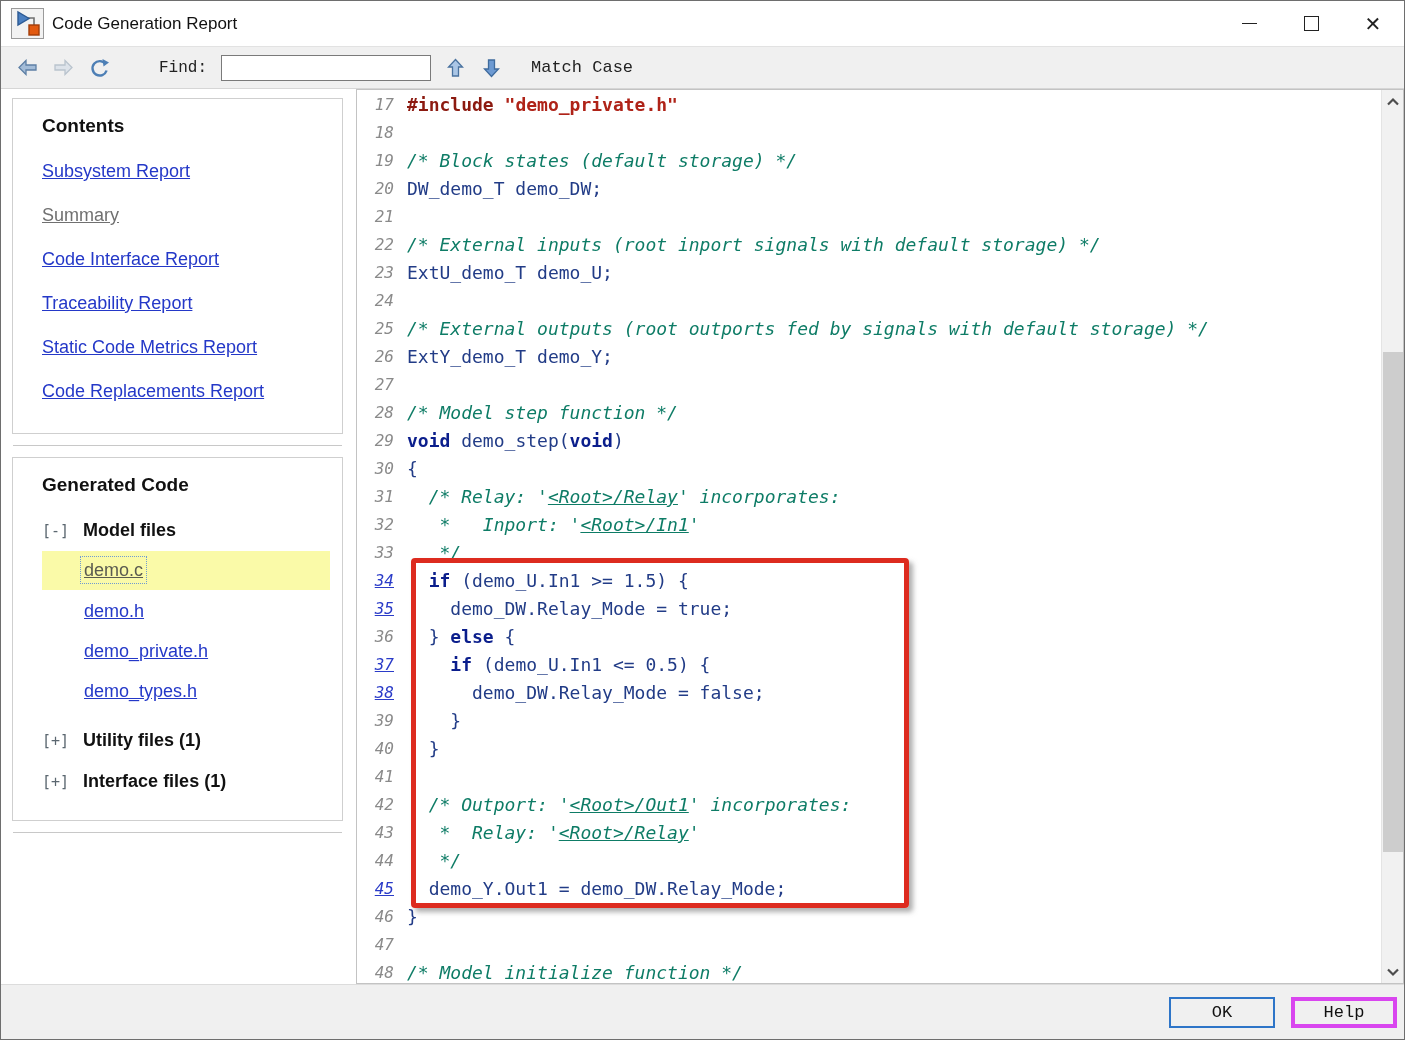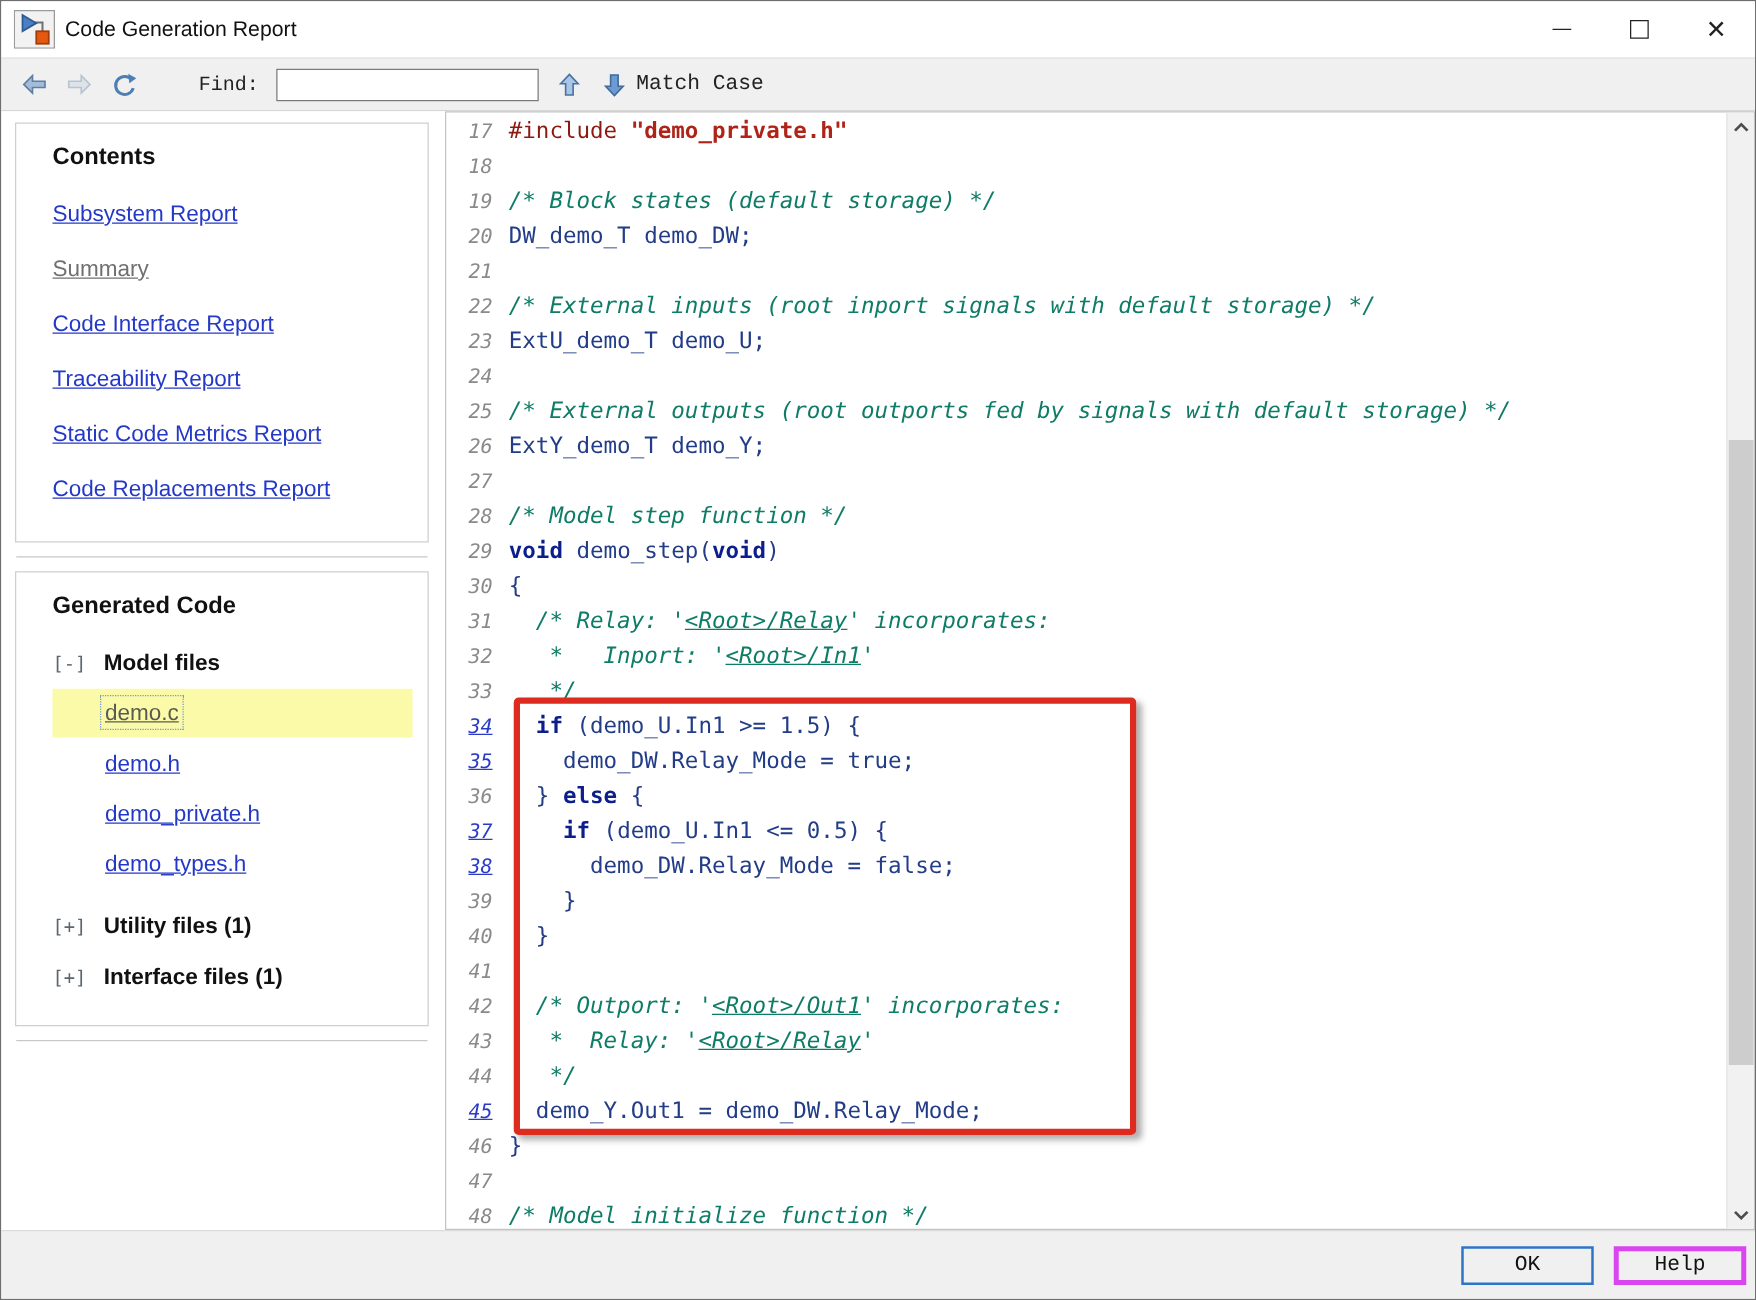--- a/index.html
+++ b/index.html
@@ -24,21 +24,21 @@
   .glyph-max{ width:15px; height:15px; border:1.6px solid #222; }
   .glyph-close{ font-size:20px; font-weight:300; line-height:1; }
   
   .toolbar{ height:43px; background:#f0f0f0; border-top:1px solid #e2e2e2; border-bottom:1px solid #d6d6d6;
     display:flex; align-items:center; flex:none; font-family:"Liberation Mono", monospace; }
   .tb-btn{ width:36px; height:34px; display:flex; align-items:center; justify-content:center; flex:none; }
   .tb-btn:first-child{ margin-left:8px; }
   .find-label{ margin-left:42px; font-size:16px; color:#222; }
   .find-input{ margin-left:14px; width:210px; height:26px; border:1px solid #7a7a7a; background:#fff;
     font-family:"Liberation Mono", monospace; font-size:15px; padding:0 4px; }
-  .matchcase{ font-size:17px; color:#222; }
+  .matchcase{ margin-left:22px; font-size:17px; color:#222; }
   
   .main{ flex:1; display:flex; background:#fff; min-height:0; }
   .sidebar{ width:355px; flex:none; padding:9px 13px 0 11px; }
   .card{ border:1px solid #cfcfcf; background:#fff; padding:16px 12px 8px 29px; }
   .sep{ border:0; border-top:1px solid #c8c8c8; margin:11px 1px; }
   .side-heading{ font-size:19px; font-weight:bold; color:#111; margin-bottom:24px; }
   .nav-item{ margin-bottom:23px; font-size:18px; }
   .nav-item a{ text-decoration:underline; cursor:pointer; }
   .nav-link{ color:var(--link); }
   .nav-current{ color:#707070; }
@@ -53,21 +53,21 @@
   .file-row.selected a{ color:#5a5b50; outline:1px dotted #6f9bd1; outline-offset:3px; }
   
   .codepanel{ flex:1; border:1px solid #c3c3c3; position:relative; overflow:hidden; background:#fff; min-width:0;padding-left:32px; }
   .code{ position:absolute; left:0; top:1px; right:23px; bottom:0;
     font-family:"DejaVu Sans Mono", monospace; font-size:18px; line-height:28px; white-space:pre; overflow:hidden; }
   .code-line{ display:flex; }
   .ln{ width:37px; flex:none; text-align:right; font-style:italic; font-size:16px; color:var(--lng); margin-right:13px; }
   .ln.lnlink{ color:var(--lnl); text-decoration:underline; cursor:pointer; }
   .seg-pl{ color:var(--code); }
   .seg-kw{ color:var(--kw); font-weight:bold; }
-  .seg-pp{ color:var(--pp); font-weight:normal; }
+  .seg-pp{ color:var(--pp); font-weight:bold; }
   .seg-str{ color:var(--str); font-weight:bold; }
   .seg-cm{ color:var(--comment); font-style:italic; }
   .seg-cml{ color:var(--comment); font-style:italic; text-decoration:underline; cursor:pointer; }
   .redbox{ position:absolute; left:54px; top:468px; width:498px; height:350px;
     border:5px solid var(--redbox); border-radius:4px;
     box-shadow:4px 4px 5px rgba(110,110,110,.55); pointer-events:none; }
   
   .vscroll{ position:absolute; top:0; right:0; width:22px; bottom:0; background:#f1f1f1; border-left:1px solid #e4e4e4; }
   .sb-btn{ position:absolute; left:0; width:22px; height:22px; display:flex; align-items:center; justify-content:center; }
   .sb-up{ top:0; } .sb-down{ bottom:0; }

